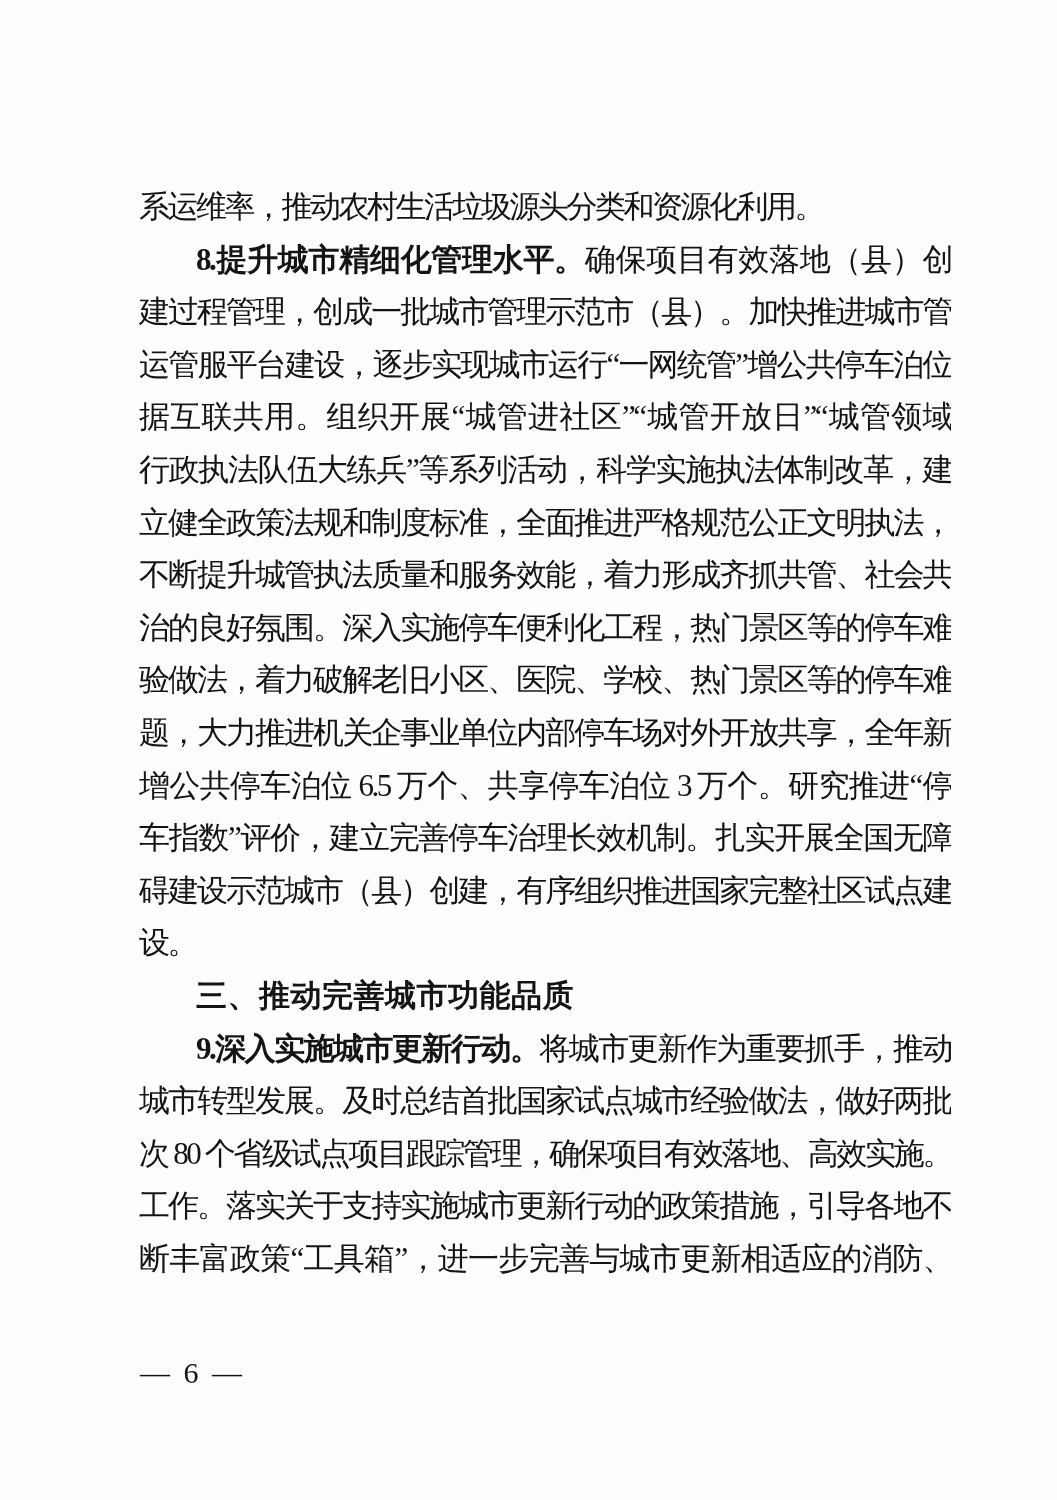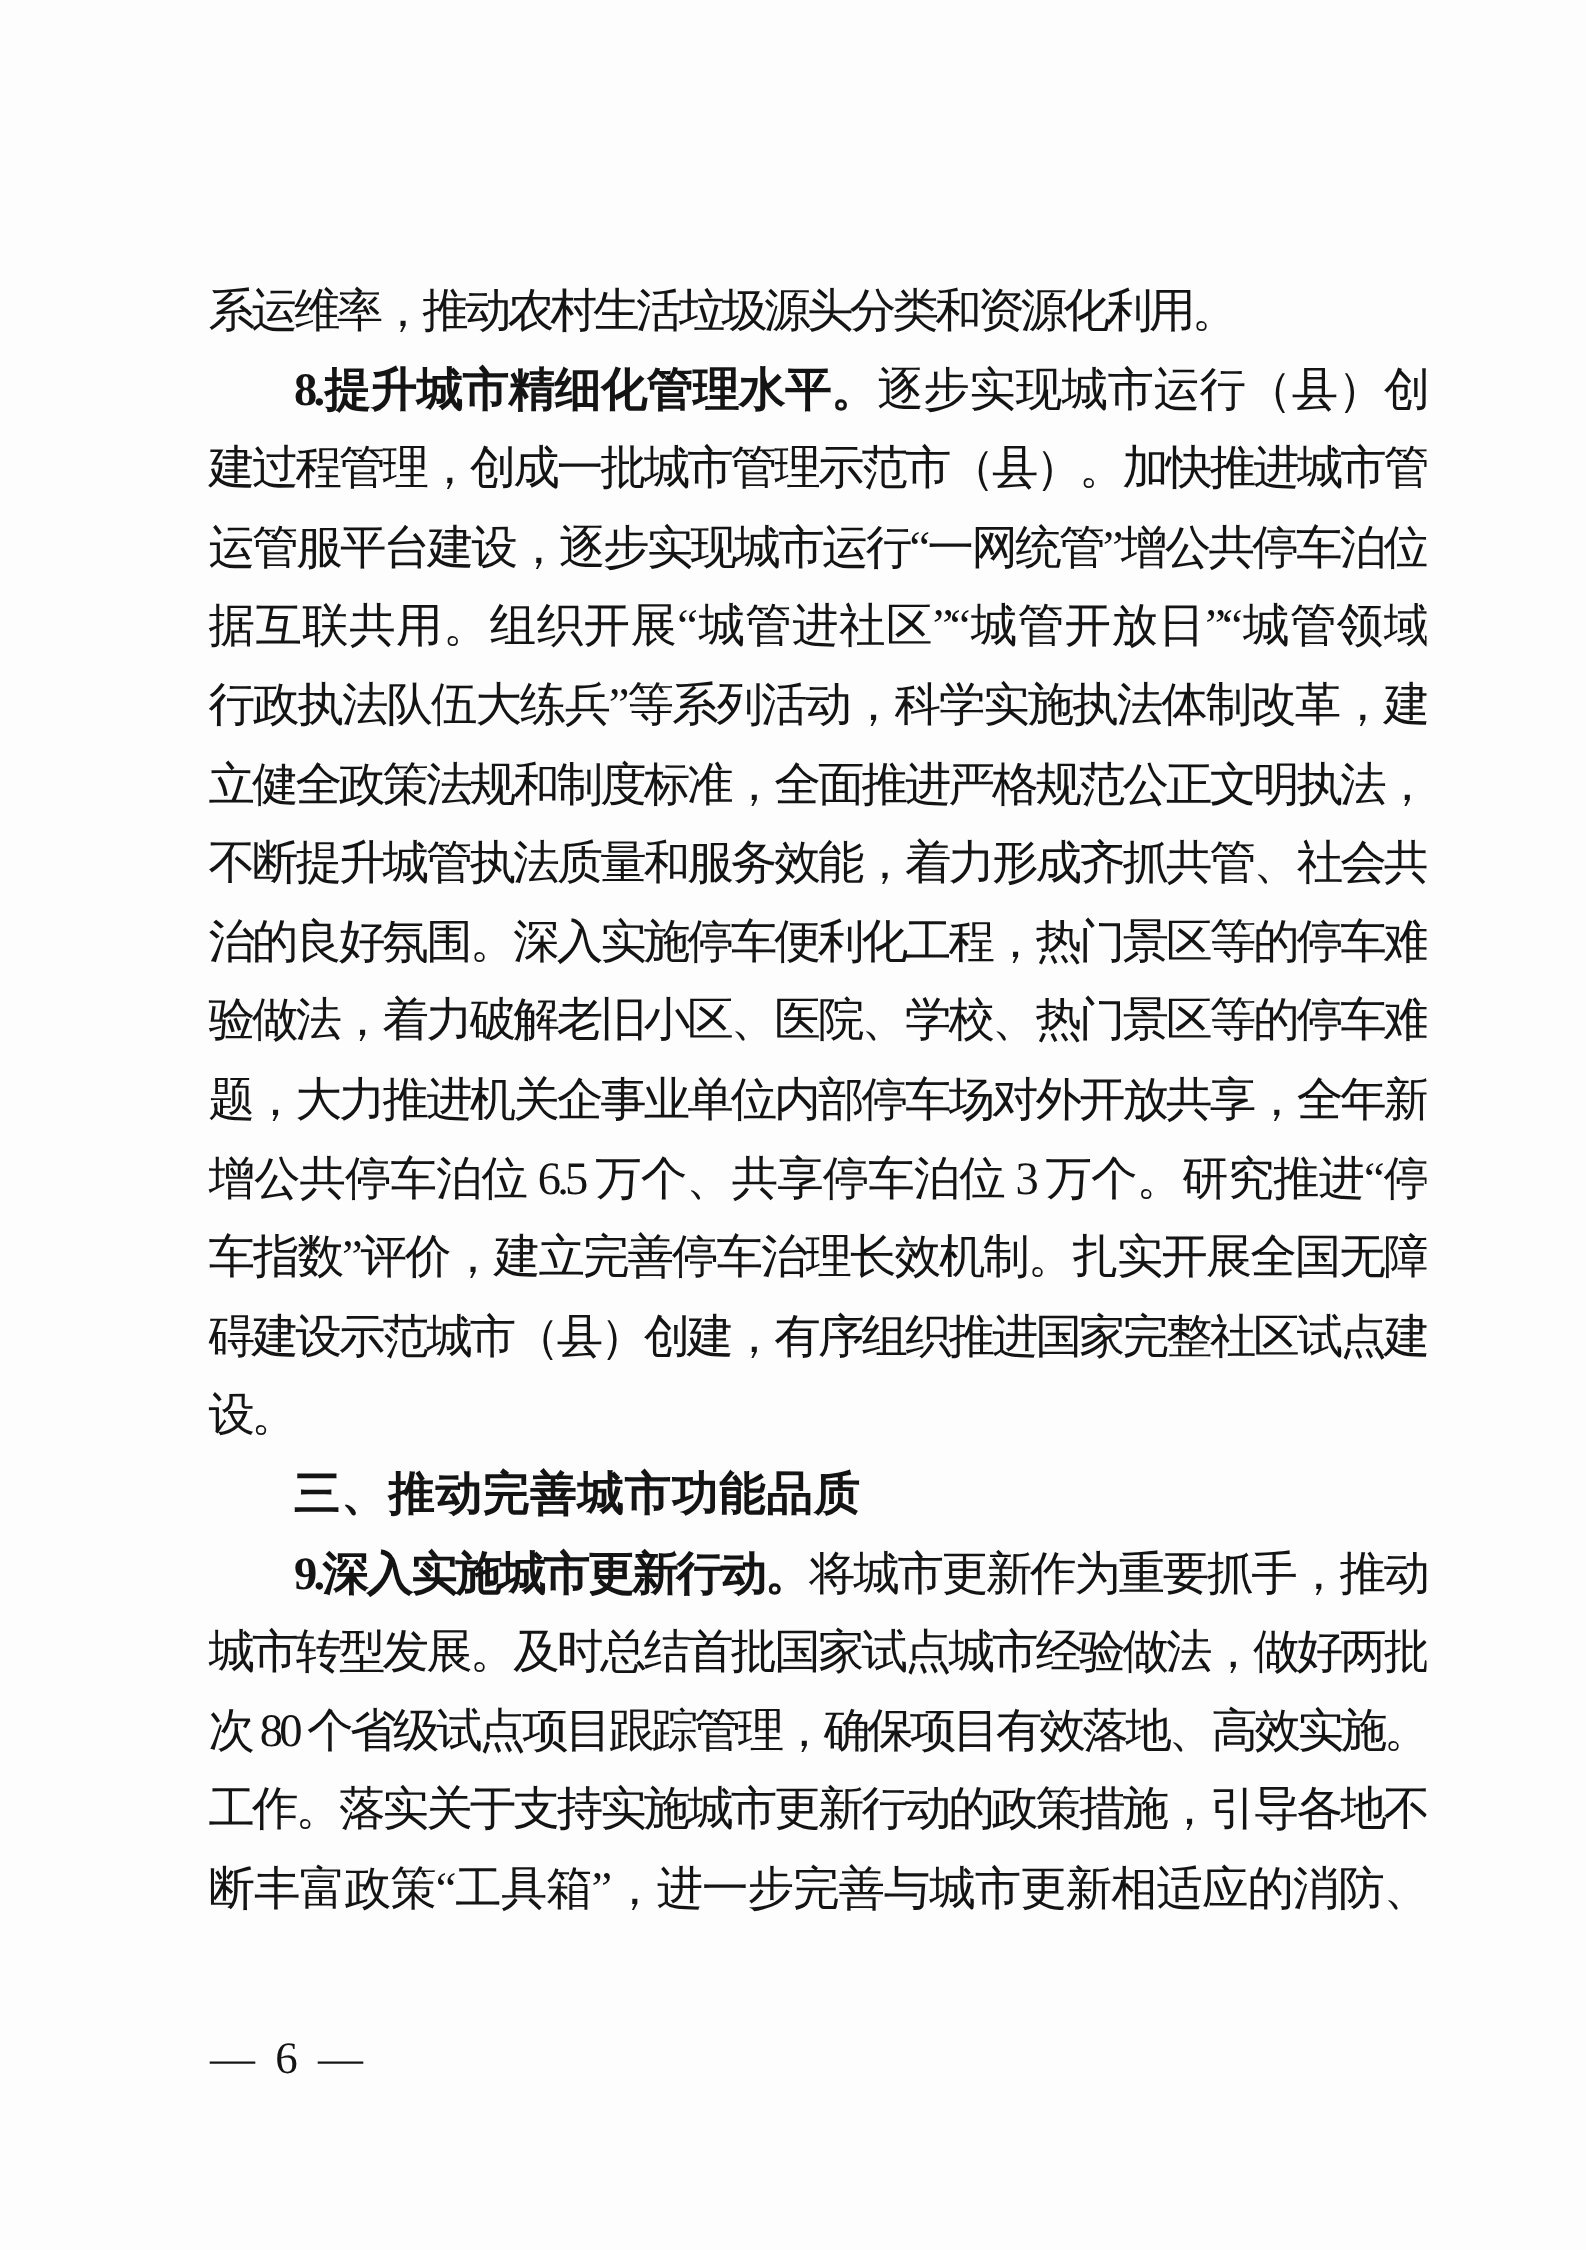--- a/index.html
+++ b/index.html
@@ -61,21 +61,21 @@
 </style>
 </head>
 <body>
 
 <div class="page">
 
   <main class="textblock">
 
     <div class="line para-end">系运维率，推动农村生活垃圾源头分类和资源化利用。</div>
 
-    <div class="line indent"><span class="lead">8.提升城市精细化管理水平。</span><span>逐步实现城市运行（县）创</span></div>
+    <div class="line indent"><span class="lead">8.提升城市精细化管理水平。</span><span>确保项目有效落地（县）创</span></div>
 
     <div class="line">建过程管理，创成一批城市管理示范市（县）。加快推进城市管</div>
     <div class="line">运管服平台建设，逐步实现城市运行“一网统管”增公共停车泊位</div>
     <div class="line">据互联共用。组织开展“城管进社区”“城管开放日”“城管领域</div>
     <div class="line">行政执法队伍大练兵”等系列活动，科学实施执法体制改革，建</div>
     <div class="line">立健全政策法规和制度标准，全面推进严格规范公正文明执法，</div>
     <div class="line">不断提升城管执法质量和服务效能，着力形成齐抓共管、社会共</div>
     <div class="line">治的良好氛围。深入实施停车便利化工程，热门景区等的停车难</div>
     <div class="line">验做法，着力破解老旧小区、医院、学校、热门景区等的停车难</div>
     <div class="line">题，大力推进机关企事业单位内部停车场对外开放共享，全年新</div>

